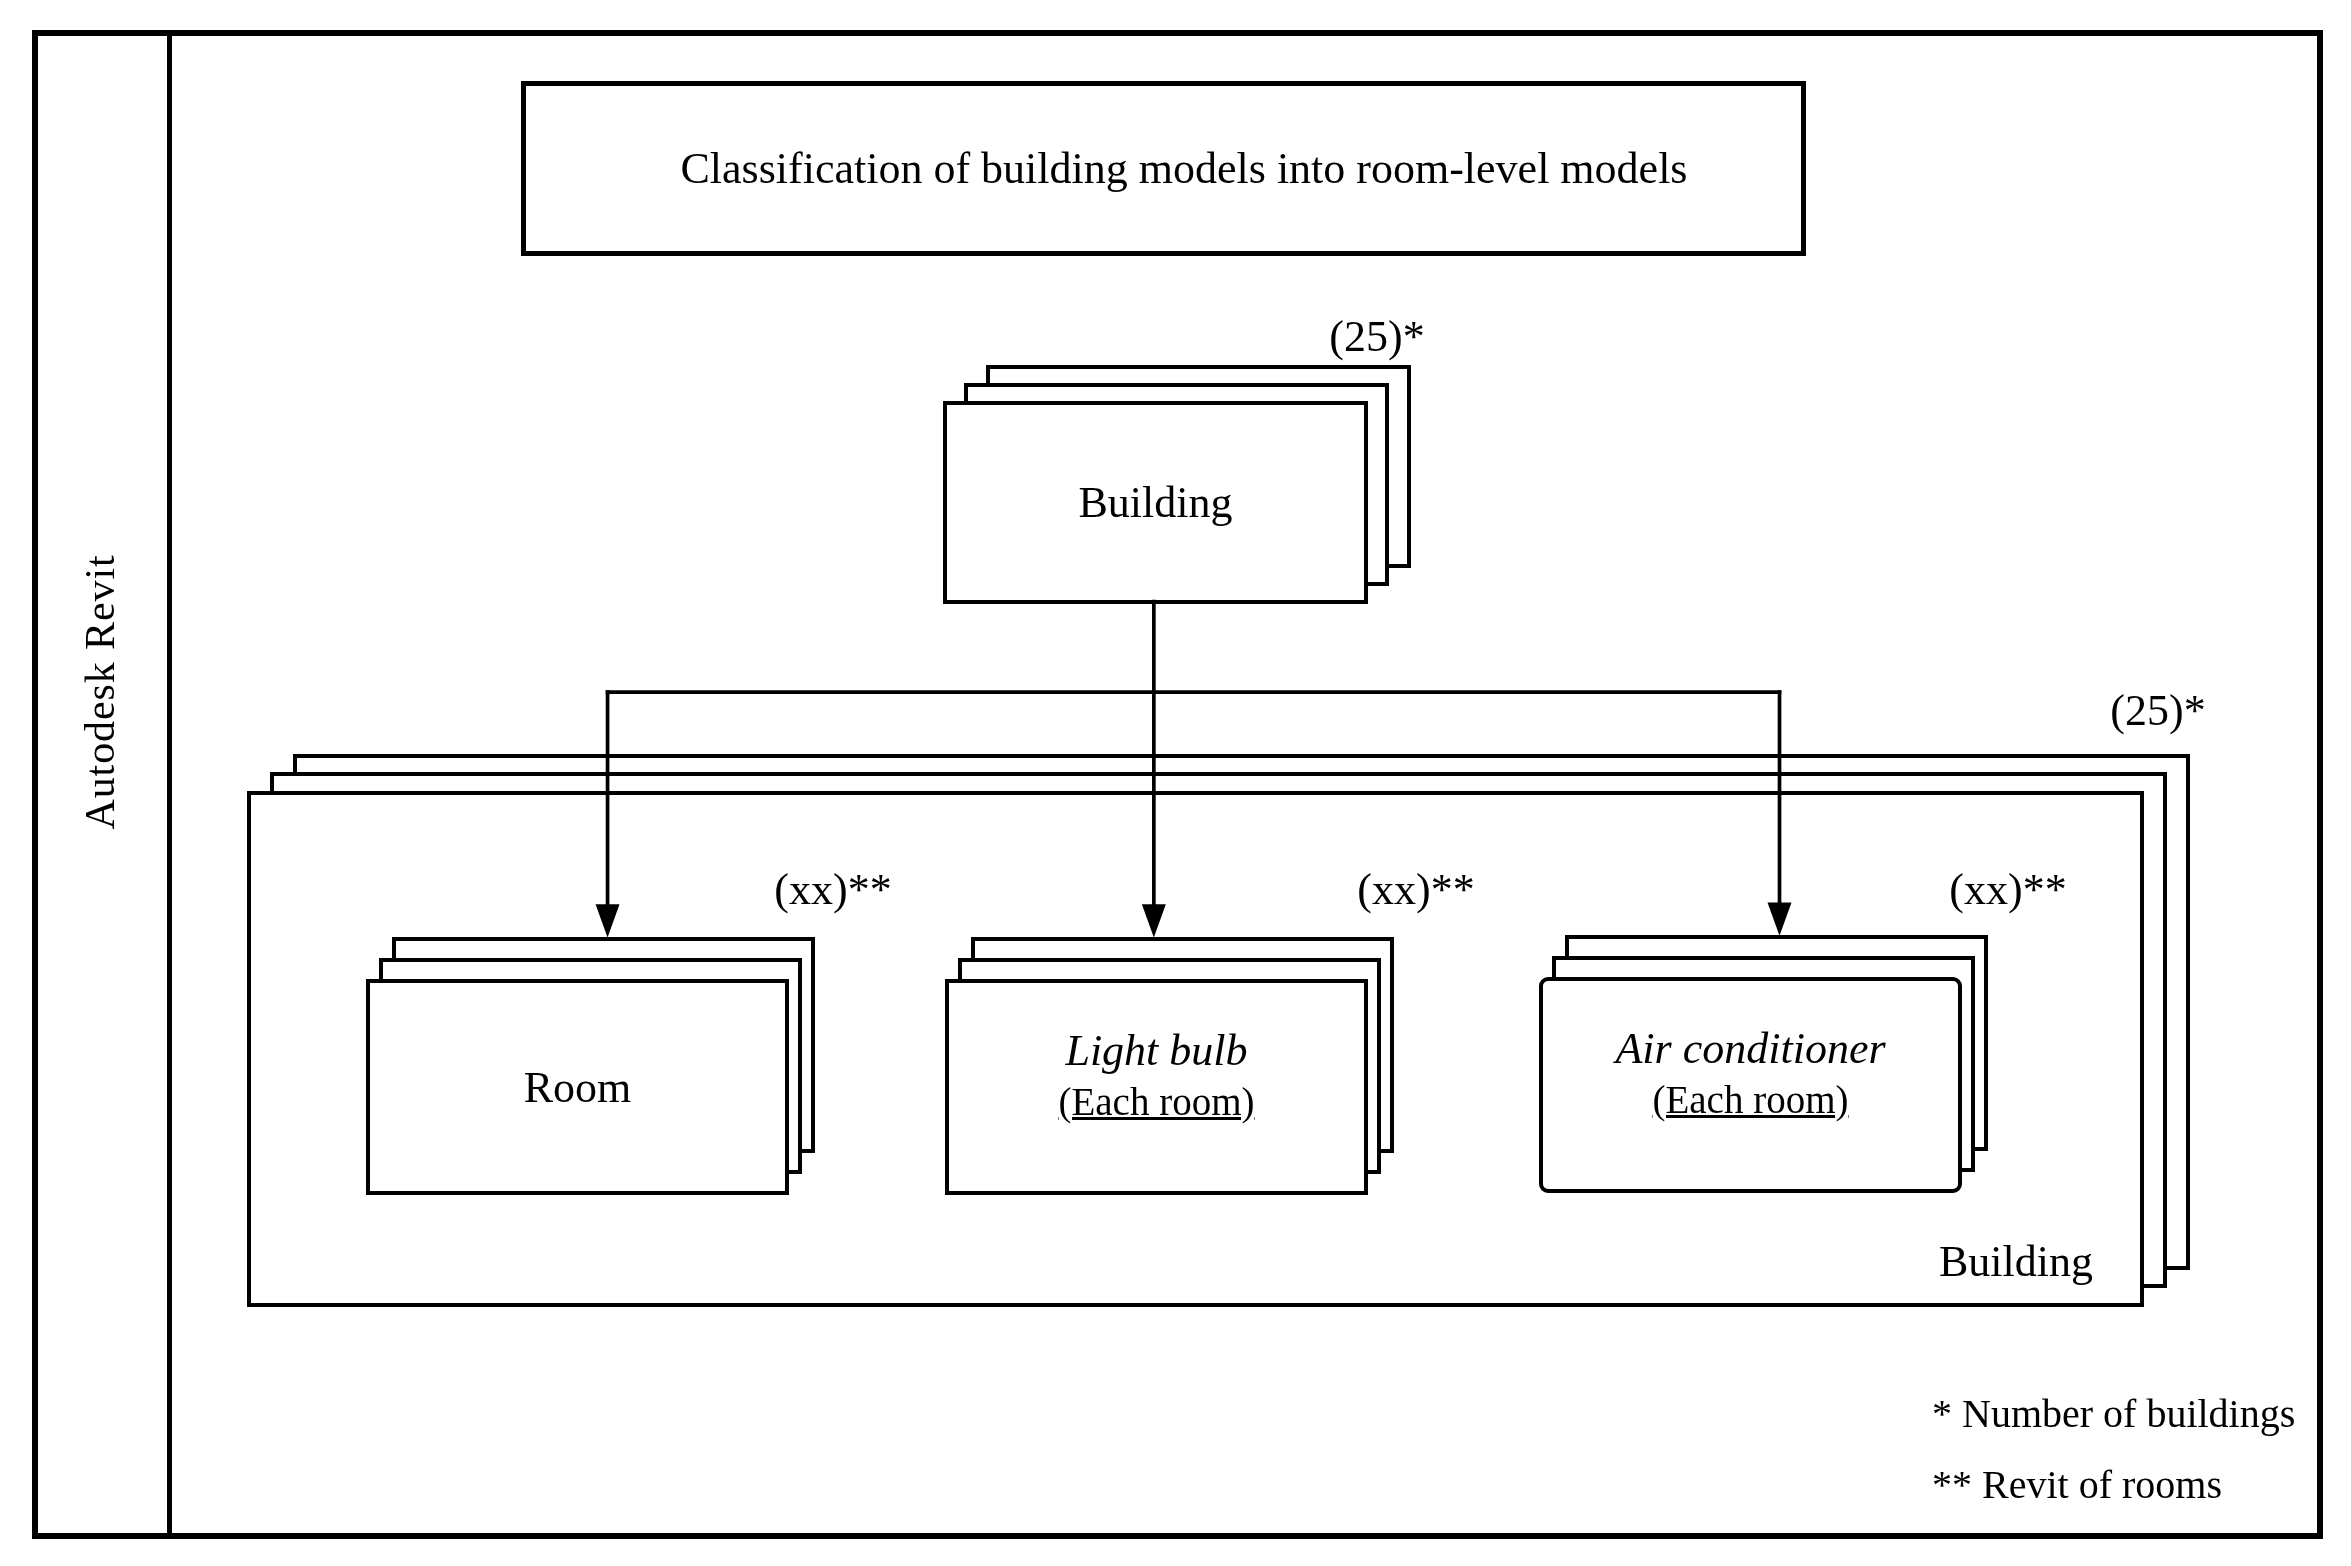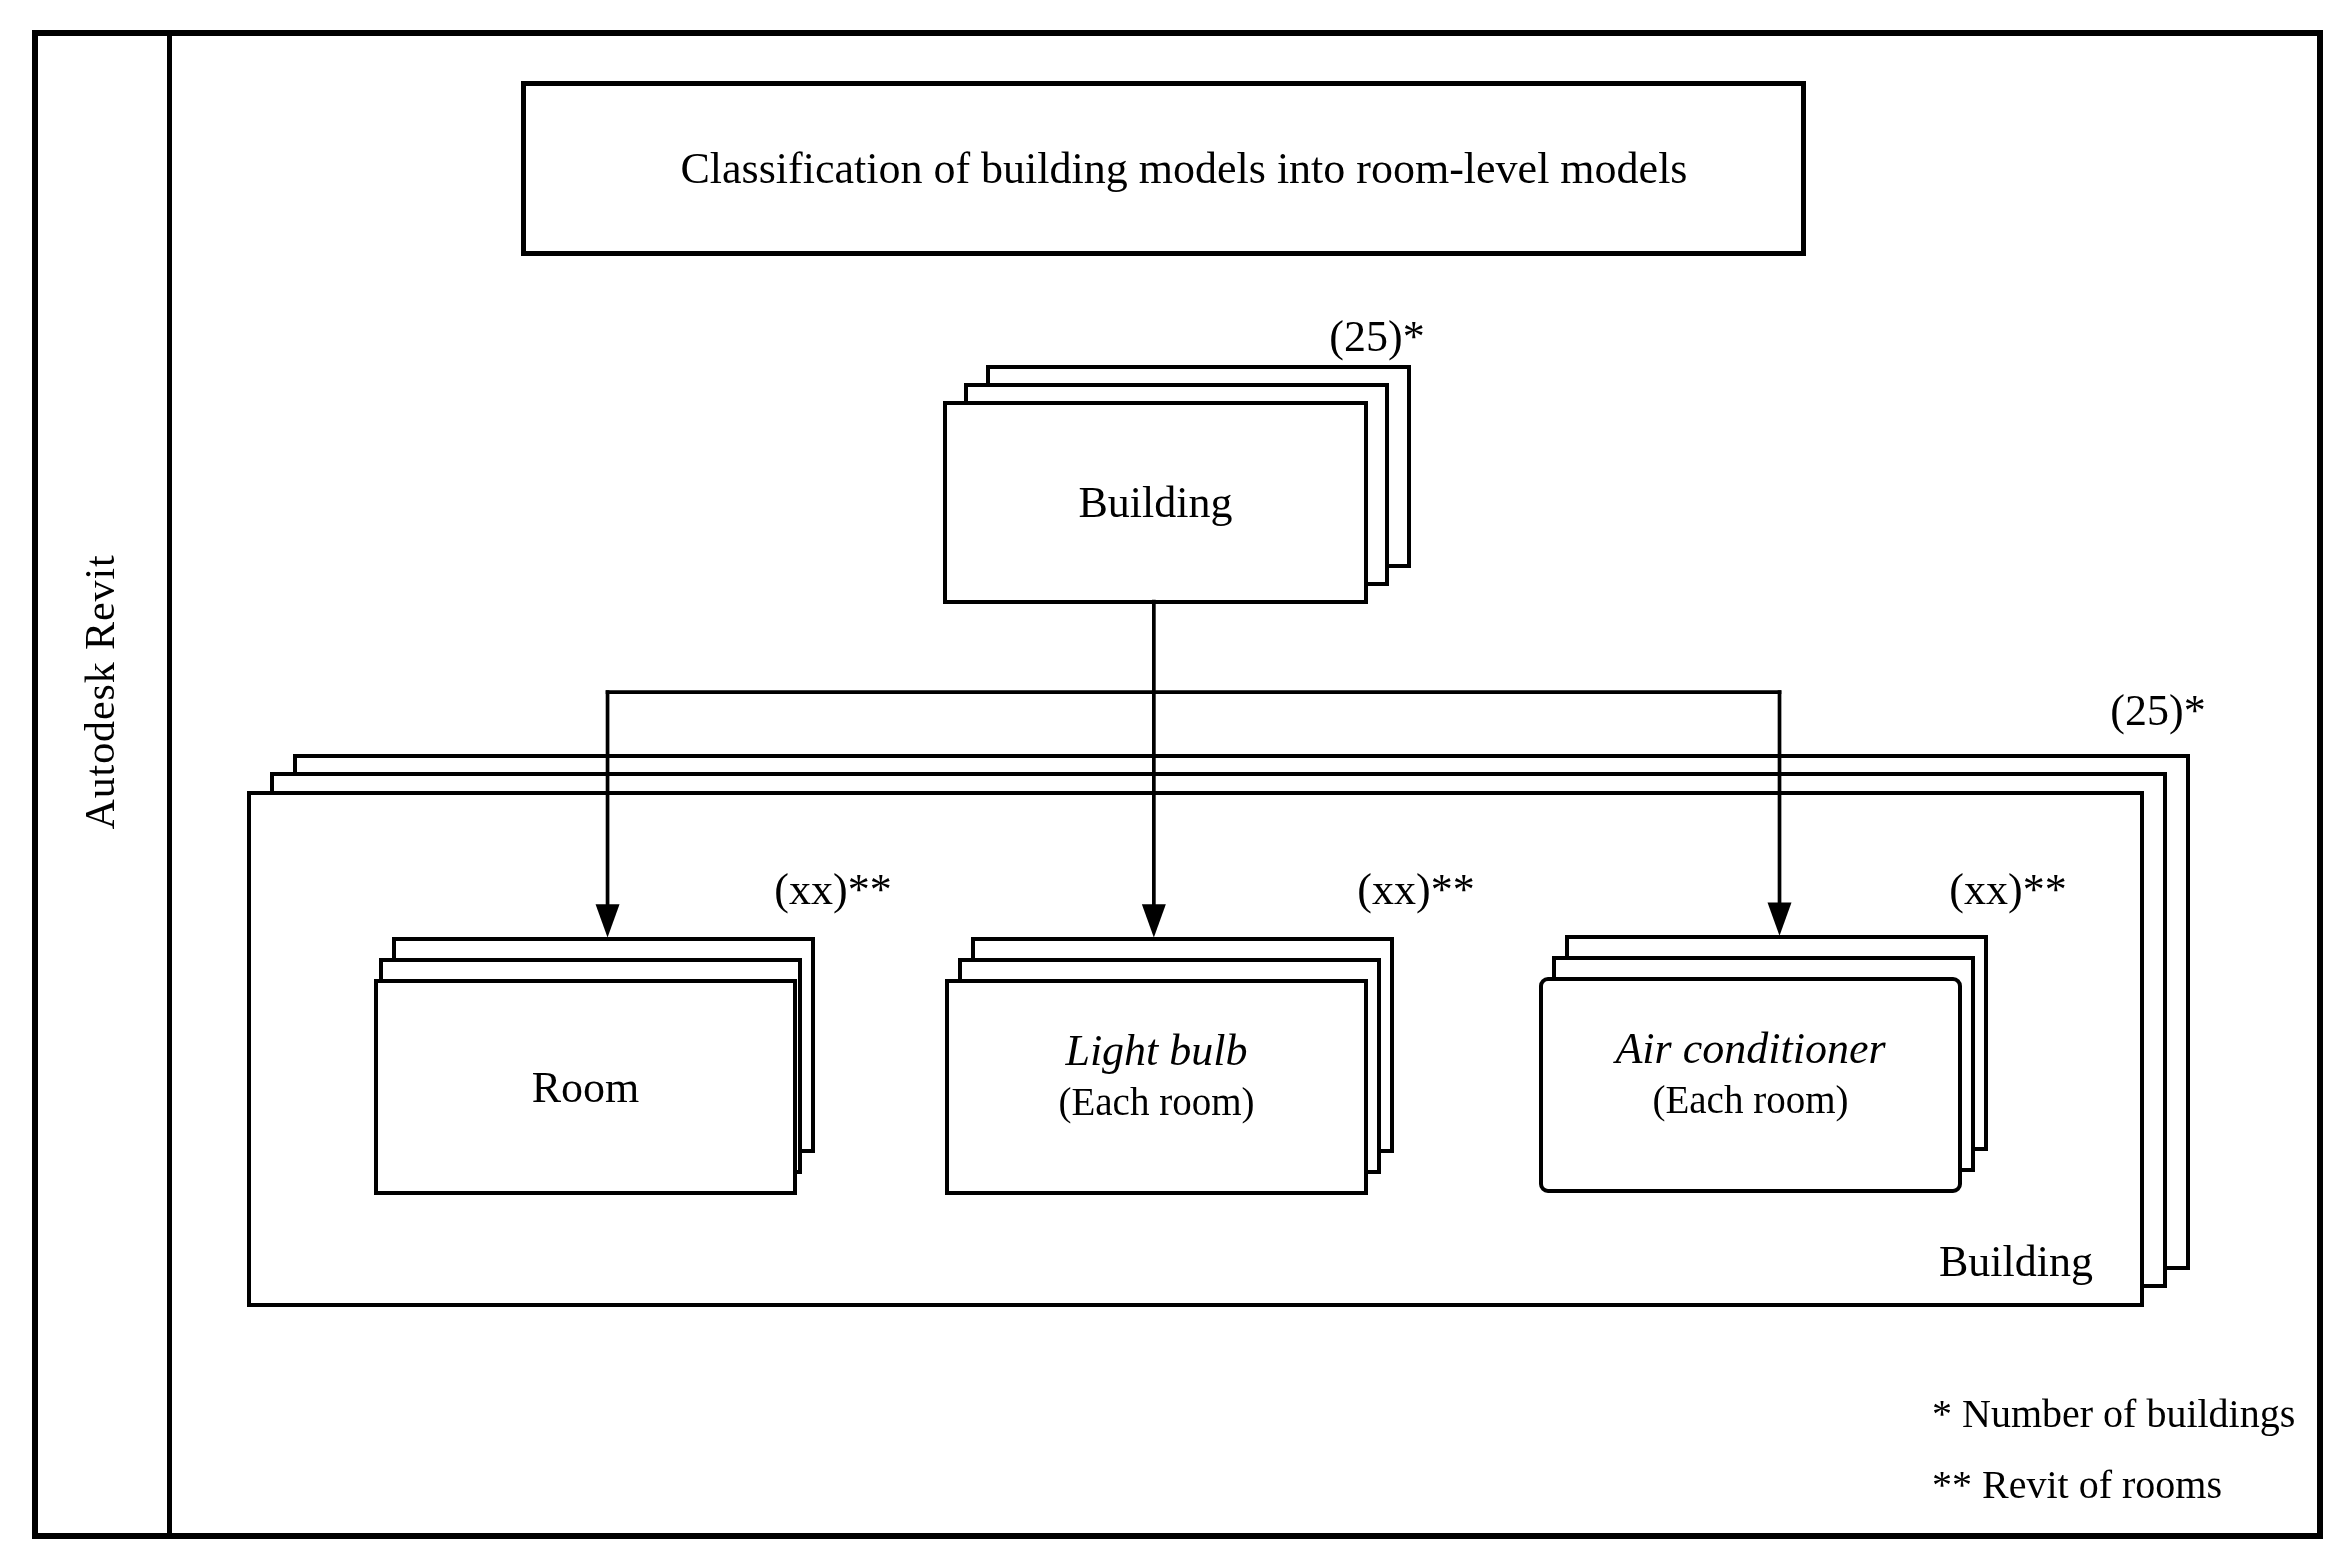--- a/index.html
+++ b/index.html
@@ -31,26 +31,26 @@
   #building-back{left:986px;top:365px;}
   #building-mid{left:964px;top:383px;}
   #building-front{left:943px;top:401px;font-size:44px;}
   
   .ccard{width:1897px;height:516px;}
   #container-back{left:293px;top:754px;}
   #container-mid{left:270px;top:772px;}
   #container-front{left:247px;top:791px;}
   
   .kcard{width:423px;height:216px;}
-  #room-back{left:392px;top:937px;}  #room-mid{left:379px;top:958px;}  #room-front{left:374px;top:979px;font-size:44px;}
+  #room-back{left:392px;top:937px;}  #room-mid{left:379px;top:958px;}  #room-front{left:366px;top:979px;font-size:44px;}
   #light-back{left:971px;top:937px;} #light-mid{left:958px;top:958px;} #light-front{left:945px;top:979px;}
   #air-back{left:1565px;top:935px;}  #air-mid{left:1552px;top:956px;}  #air-front{left:1539px;top:977px;border-radius:9px;}
   .two-line{padding-bottom:24px;}
   .line1{font-size:44px;line-height:54px;font-style:italic;}
-  .line2{font-size:39px;line-height:48px;}
+  .line2{font-size:39px;line-height:48px;text-decoration:underline;}
   
   .count{font-size:44px;white-space:nowrap;transform:translate(-50%,-50%);}
   #count-top{left:1377px;top:336px;}
   #count-container{left:2158px;top:710px;}
   #count-room{left:833px;top:889px;}
   #count-light{left:1416px;top:889px;}
   #count-air{left:2008px;top:889px;}
   
   #container-label{left:2016px;top:1261px;transform:translate(-50%,-50%);font-size:44px;white-space:nowrap;}
   

